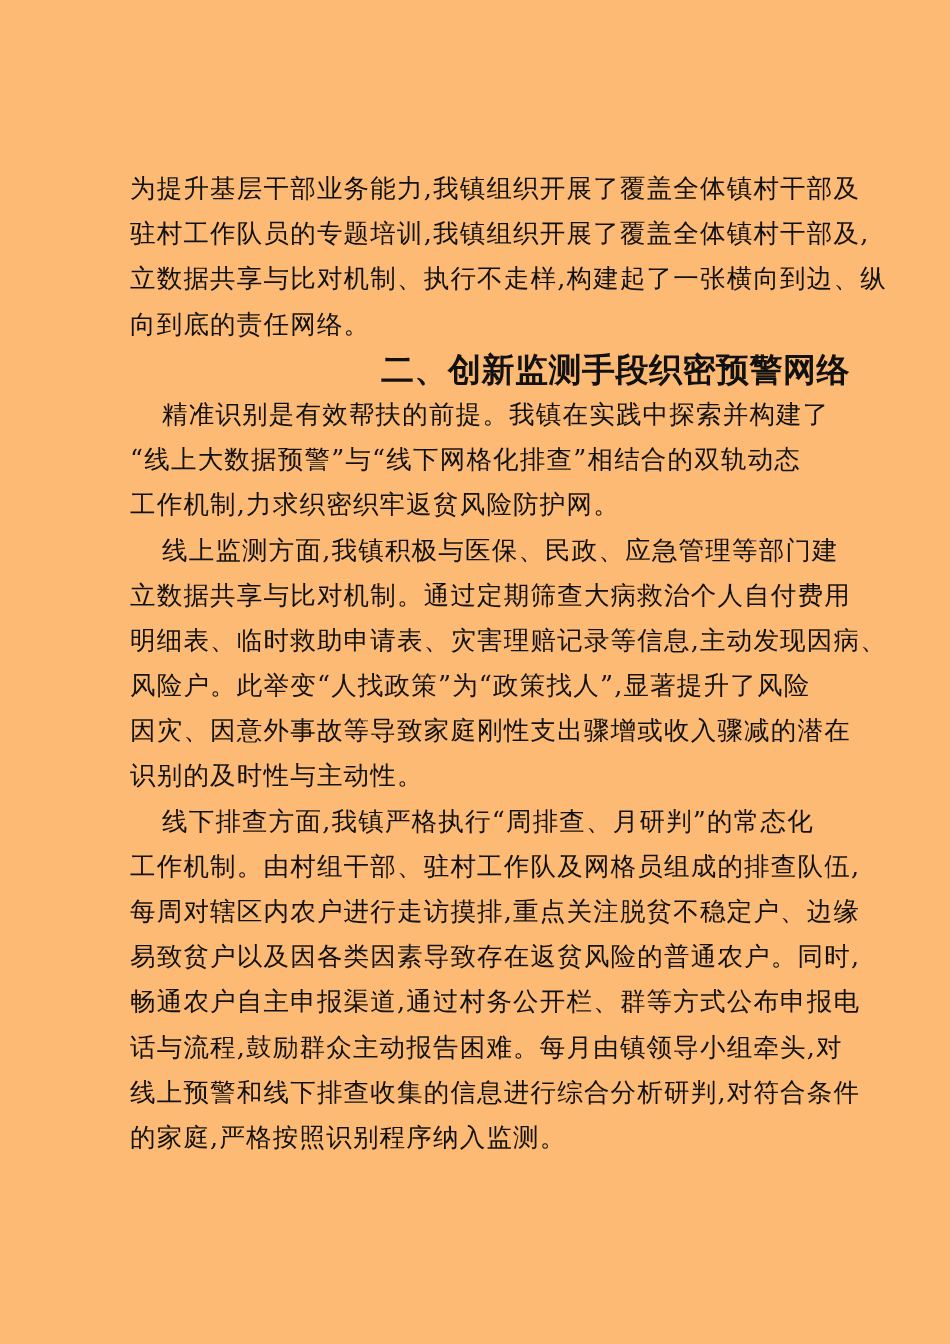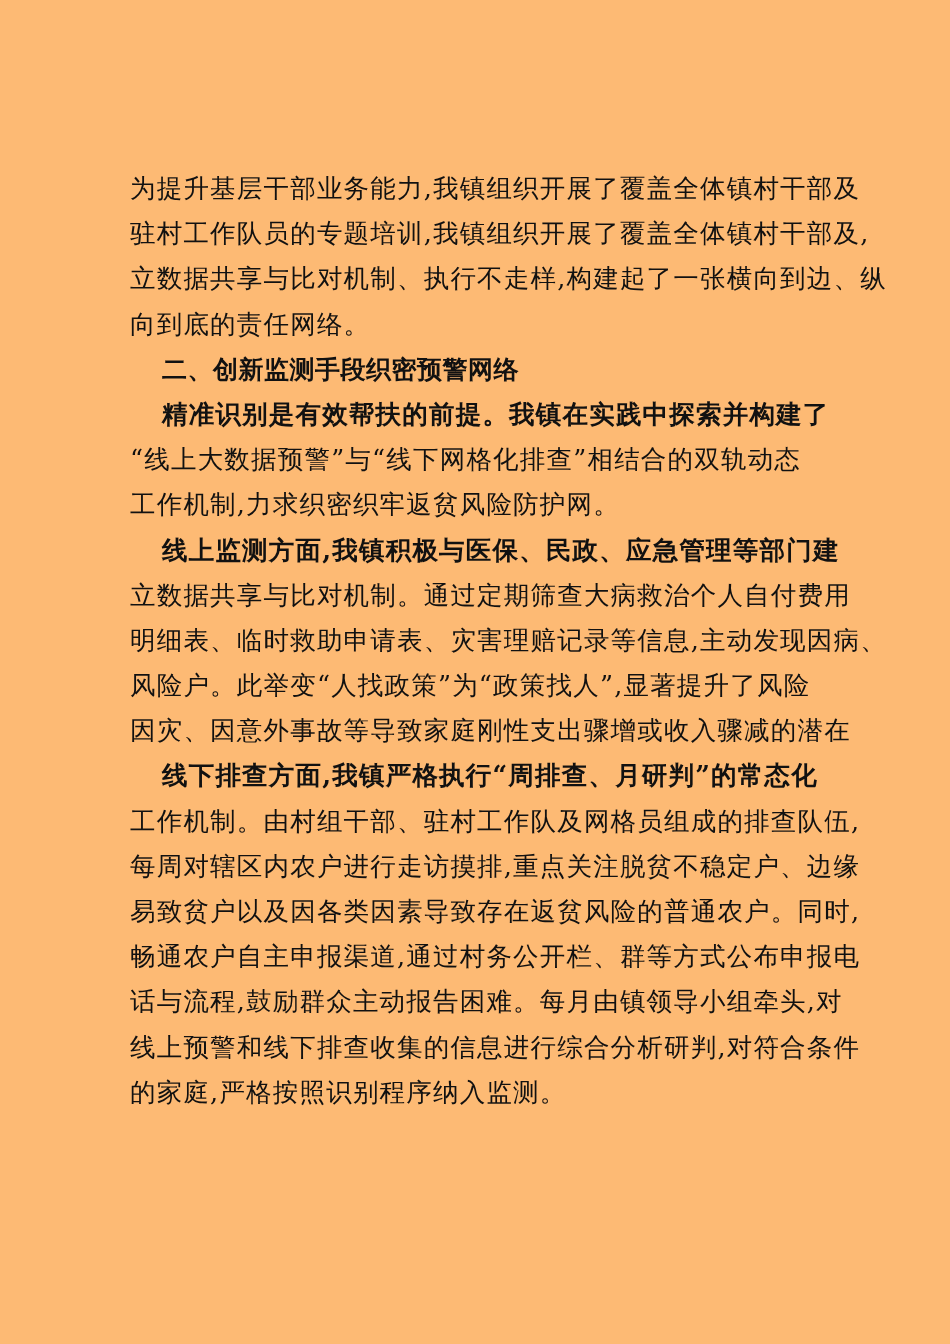--- a/index.html
+++ b/index.html
@@ -31,28 +31,28 @@
     }
     .line {
       height: 45.2px;
       line-height: 45.2px;
       font-size: 25.5px;
       white-space: nowrap;
       letter-spacing: 1.2px;
     }
     .indent {
       padding-left: 32px;
-      font-weight: bold;
     }
     .heading {
       font-family: "DejaVu Sans", "Liberation Sans", sans-serif;
       font-weight: bold;
-      font-size: 25px;
+      font-size: 33px;
       letter-spacing: 0.5px;
       padding-left: 32px;
+      text-align: right;
     }
   </style>
 </head>
 <body>
 
 <div class="page">
   <div class="body-text">
 
     <div>
       <div class="line">为提升基层干部业务能力,我镇组织开展了覆盖全体镇村干部及</div>
@@ -70,20 +70,21 @@
       <div class="line">“线上大数据预警”与“线下网格化排查”相结合的双轨动态</div>
       <div class="line">工作机制,力求织密织牢返贫风险防护网。</div>
     </div>
 
     <div>
       <div class="line indent">线上监测方面,我镇积极与医保、民政、应急管理等部门建</div>
       <div class="line">立数据共享与比对机制。通过定期筛查大病救治个人自付费用</div>
       <div class="line">明细表、临时救助申请表、灾害理赔记录等信息,主动发现因病、</div>
       <div class="line">风险户。此举变“人找政策”为“政策找人”,显著提升了风险</div>
       <div class="line">因灾、因意外事故等导致家庭刚性支出骤增或收入骤减的潜在</div>
+      <div class="line">识别的及时性与主动性。</div>
     </div>
 
     <div>
       <div class="line indent">线下排查方面,我镇严格执行“周排查、月研判”的常态化</div>
       <div class="line">工作机制。由村组干部、驻村工作队及网格员组成的排查队伍,</div>
       <div class="line">每周对辖区内农户进行走访摸排,重点关注脱贫不稳定户、边缘</div>
       <div class="line">易致贫户以及因各类因素导致存在返贫风险的普通农户。同时,</div>
       <div class="line">畅通农户自主申报渠道,通过村务公开栏、群等方式公布申报电</div>
       <div class="line">话与流程,鼓励群众主动报告困难。每月由镇领导小组牵头,对</div>
       <div class="line">线上预警和线下排查收集的信息进行综合分析研判,对符合条件</div>

